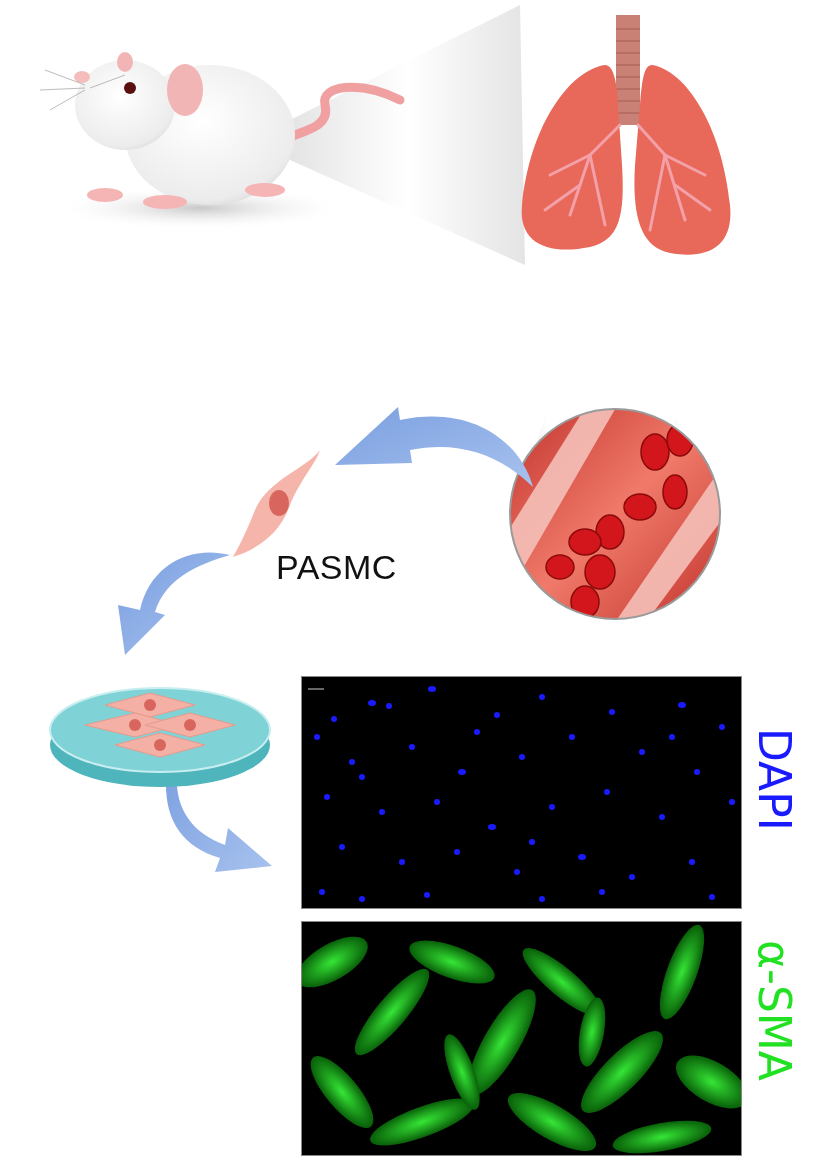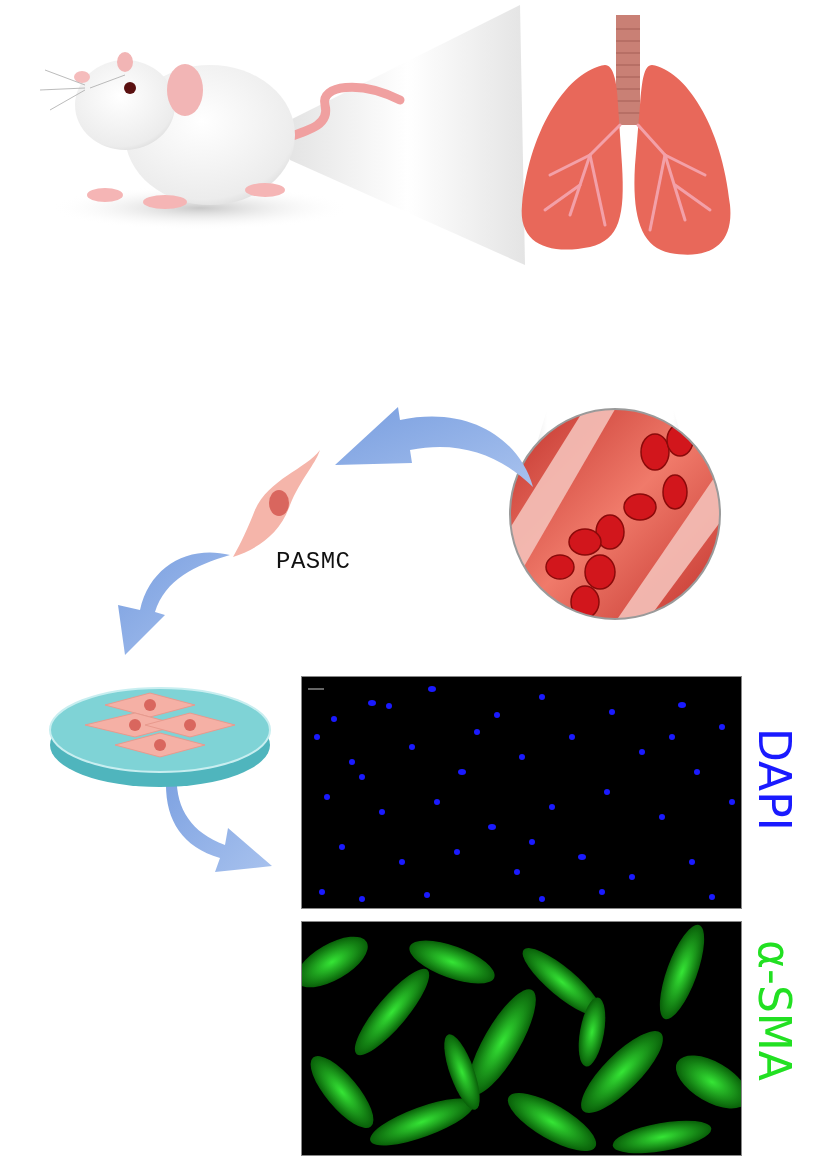--- a/index.html
+++ b/index.html
@@ -1,21 +1,21 @@
 <!DOCTYPE html>
 <html><head>
 <meta charset="utf-8">
 <style>
   html, body { margin: 0; padding: 0; background: #ffffff; }
   body { width: 816px; height: 1162px; position: relative; overflow: hidden;
          font-family: "Liberation Sans", sans-serif; }
   .abs { position: absolute; }
   svg { display: block; }
-  .label-pasmc { left: 276px; top: 548px; font-size: 24px; color: #111111;
-                 font-family: Liberation Mono, monospace; letter-spacing: 0.5px; }
+  .label-pasmc { left: 276px; top: 548px; font-size: 34px; color: #111111;
+                 font-family: Liberation Sans, sans-serif; letter-spacing: 0.5px; }
   .panel { left: 301px; width: 441px; background: #000; border: 1px solid #888; box-sizing: border-box; overflow: hidden; }
   .panel-dapi { top: 676px; height: 233px; }
   .panel-sma { top: 921px; height: 235px; }
   .vlabel { writing-mode: vertical-rl; font-family: "DejaVu Sans", sans-serif; font-size: 44px; line-height: 1; }
   .vlabel-dapi { left: 752px; top: 728px; }
   .vlabel-sma { left: 752px; top: 940px; }
 </style>
 </head>
 <body>
 

